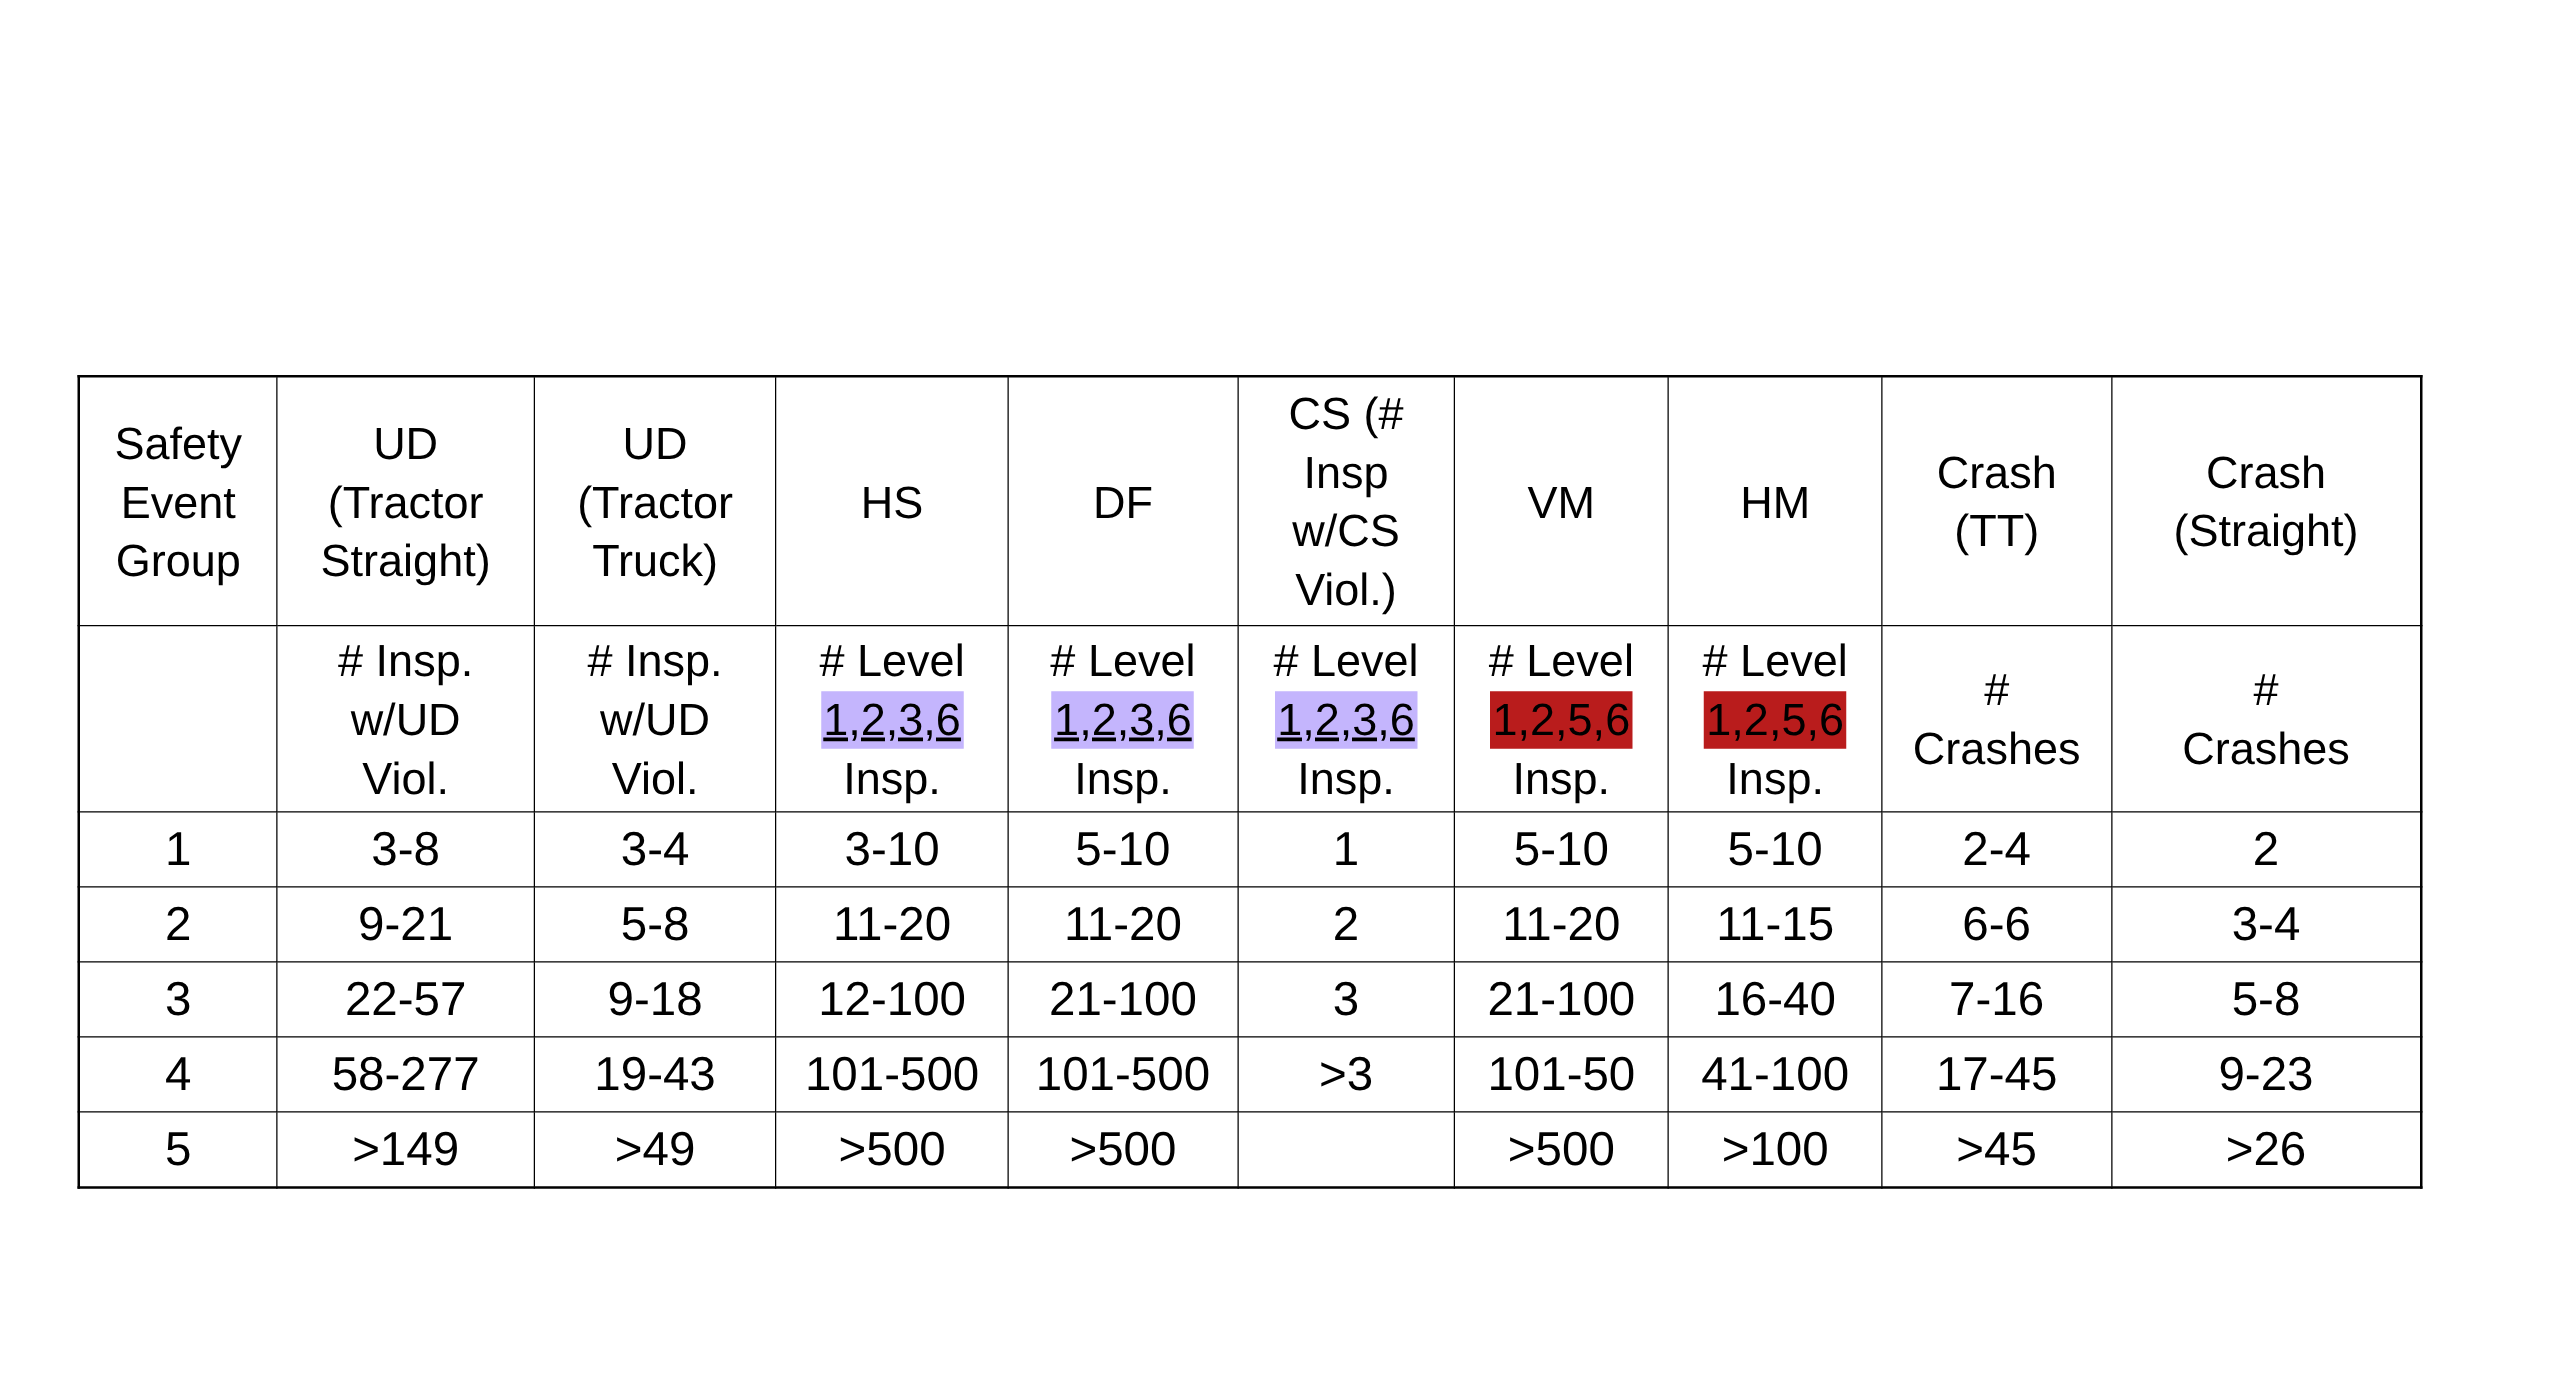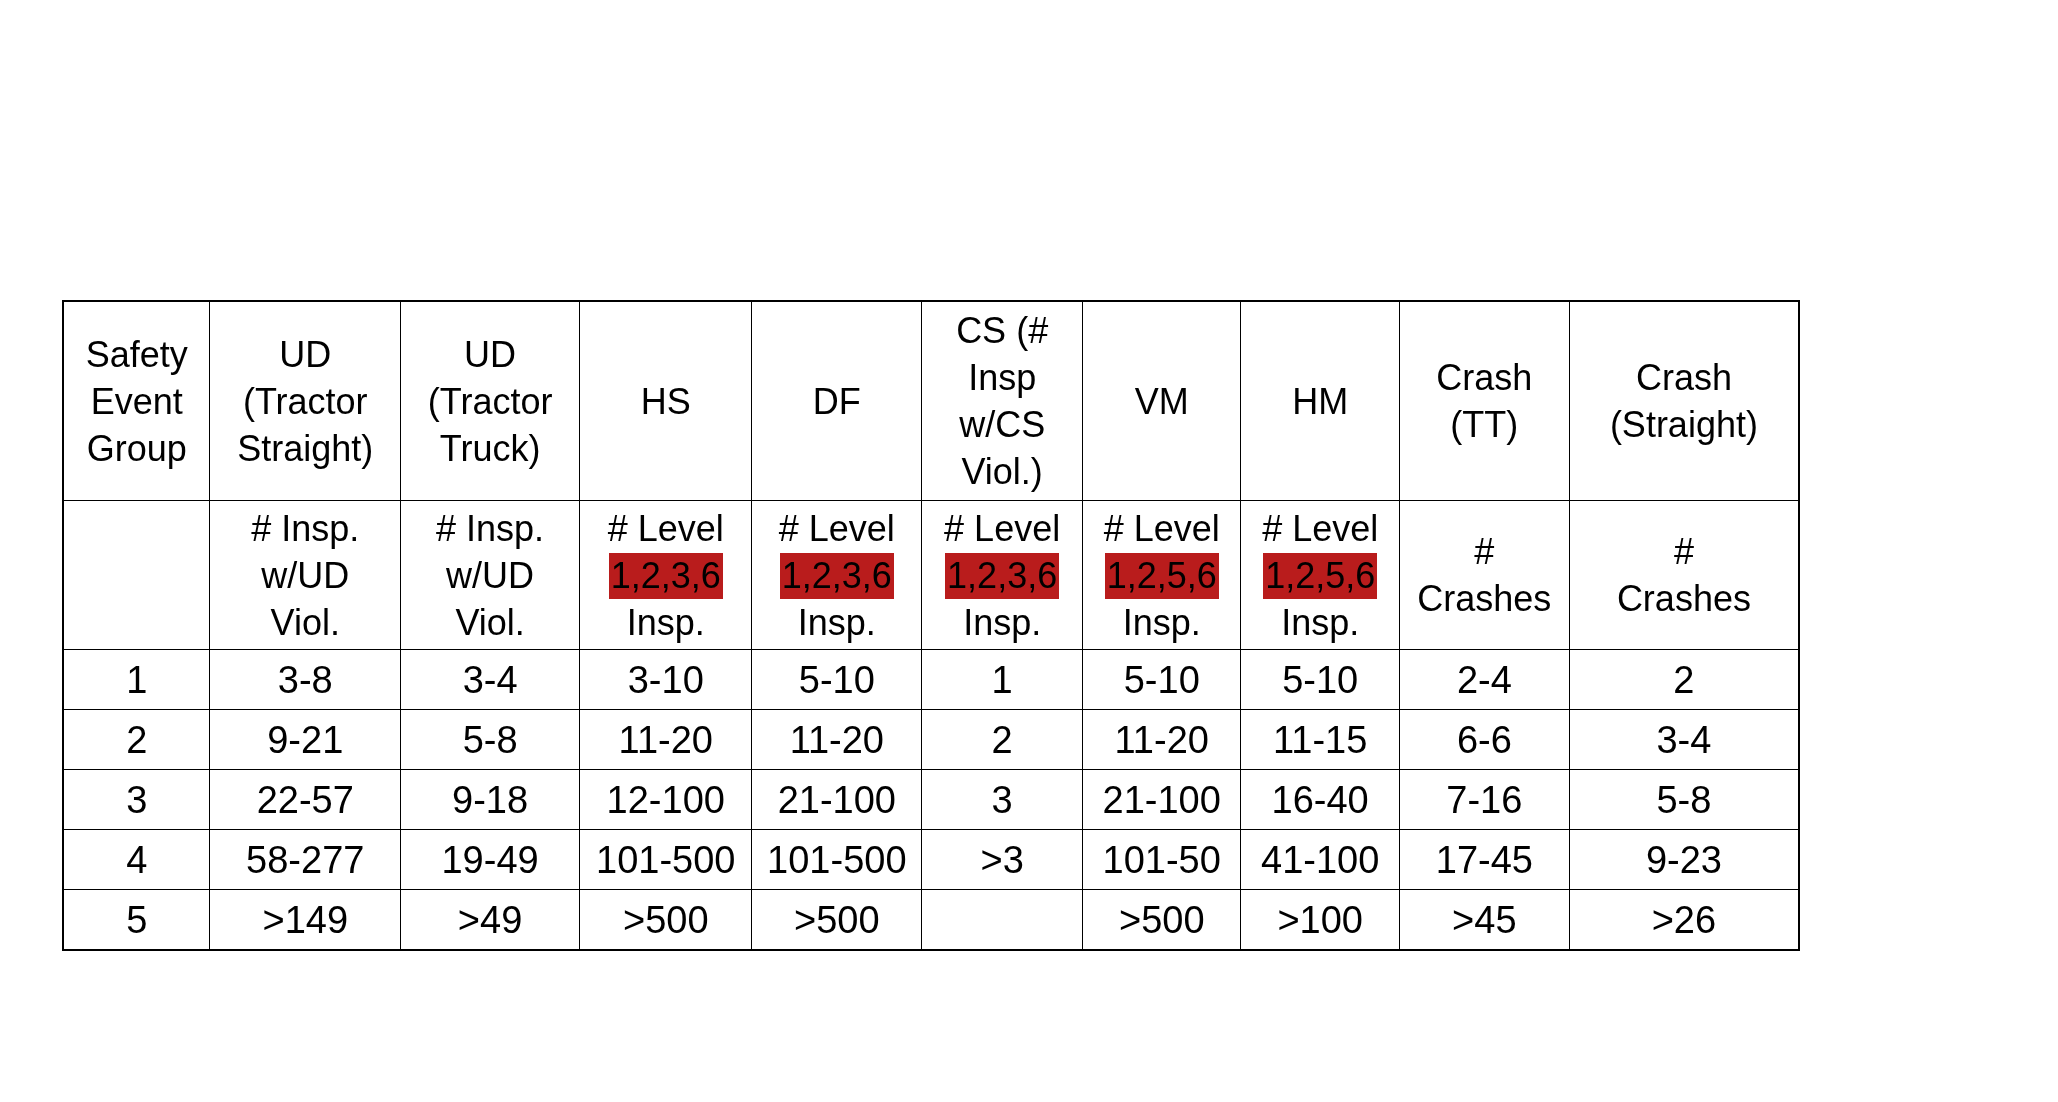--- a/index.html
+++ b/index.html
@@ -43,21 +43,21 @@
   
   .table-wrap {
     position: absolute;
     left: 62px;
     top: 300px;
     width: 1930px;
   }
   table.basic-table {
     border-collapse: collapse;
     table-layout: fixed;
-    width: 1738px;
+    width: 1876px;
     font-family: "Liberation Sans", sans-serif;
     color: #000000;
   }
   table.basic-table td {
     border: 1px solid #000000;
     text-align: center;
     vertical-align: middle;
     font-size: 36px;
     line-height: 46px;
     padding: 0 2px;
@@ -81,21 +81,21 @@
     height: 59px;
     font-size: 38px;
     line-height: 44px;
   }
 
   .hl {
     padding: 0 2px;
     display: inline-block;
     line-height: 46px;
   }
-  .hl-cyan { background: #b91c1c; }
+  .hl-cyan { background: #c4b5fd; text-decoration: underline; }
   .hl-yellow { background: #b91c1c; }
 
   .cellline { display: block; }
 
   
   col.c0 { width: 128px; }
   col.c1 { width: 166px; }
   col.c2 { width: 156px; }
   col.c3 { width: 150px; }
   col.c4 { width: 148px; }
@@ -247,21 +247,21 @@
             <td>21-100</td>
             <td>3</td>
             <td>21-100</td>
             <td>16-40</td>
             <td>7-16</td>
             <td>5-8</td>
           </tr>
           <tr class="data-row">
             <td>4</td>
             <td>58-277</td>
-            <td>19-49</td>
+            <td>19-43</td>
             <td>101-500</td>
             <td>101-500</td>
             <td>&gt;3</td>
             <td>101-50</td>
             <td>41-100</td>
             <td>17-45</td>
             <td>9-23</td>
           </tr>
           <tr class="data-row">
             <td>5</td>

